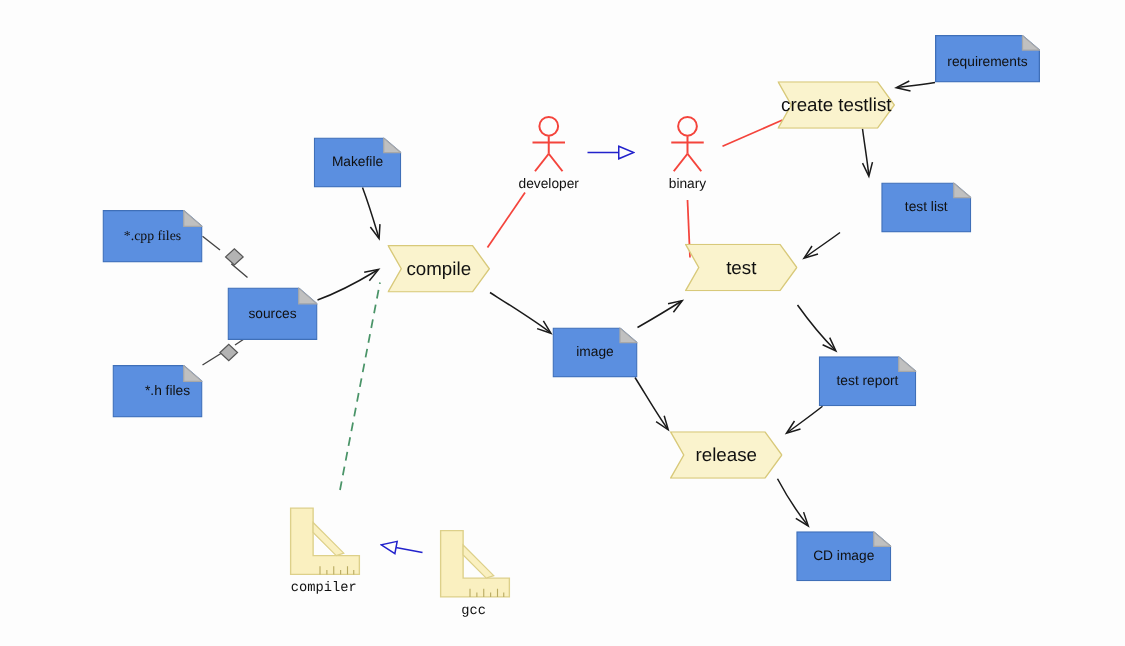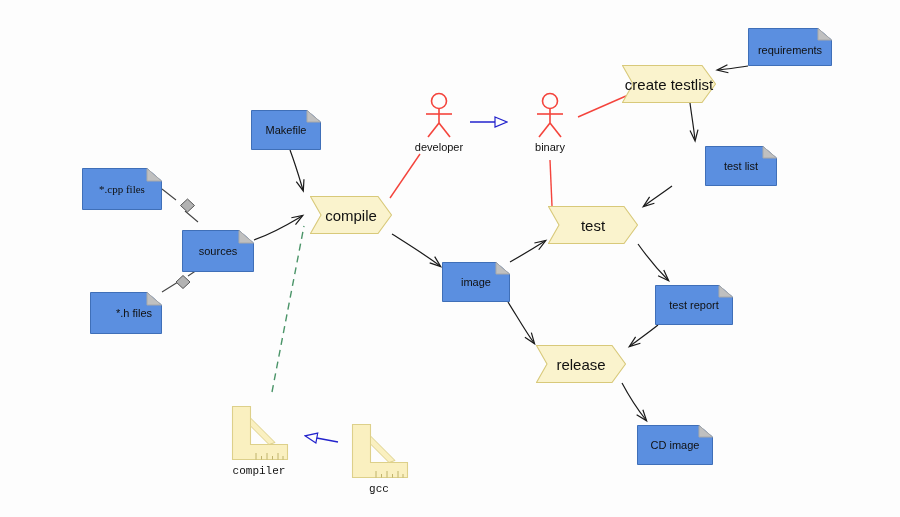--- a/index.html
+++ b/index.html
@@ -243,21 +243,21 @@
     <span class="act-label">compile</span>
   </div>
 
   <div class="node activity" style="left:622px; top:65px; width:94px; height:38px;">
     <svg class="act-svg" width="94" height="38" viewBox="0 0 94 38" xmlns="http://www.w3.org/2000/svg">
       <path d="M0.5,0.5 H80 L93.5,19 L80,37.5 H0.5 L11,19 Z" fill="#faf3cd" stroke="#d8c97a" stroke-width="1.1"></path>
     </svg>
     <span class="act-label">create testlist</span>
   </div>
 
-  <div class="node activity" style="left:548px; top:206px; width:90px; height:38px;">
+  <div class="node activity" style="left:548px; top:195px; width:90px; height:38px;">
     <svg class="act-svg" width="90" height="38" viewBox="0 0 90 38" xmlns="http://www.w3.org/2000/svg">
       <path d="M0.5,0.5 H76 L89.5,19 L76,37.5 H0.5 L11,19 Z" fill="#faf3cd" stroke="#d8c97a" stroke-width="1.1"></path>
     </svg>
     <span class="act-label">test</span>
   </div>
 
   <div class="node activity" style="left:536px; top:345px; width:90px; height:38px;">
     <svg class="act-svg" width="90" height="38" viewBox="0 0 90 38" xmlns="http://www.w3.org/2000/svg">
       <path d="M0.5,0.5 H76 L89.5,19 L76,37.5 H0.5 L11,19 Z" fill="#faf3cd" stroke="#d8c97a" stroke-width="1.1"></path>
     </svg>

